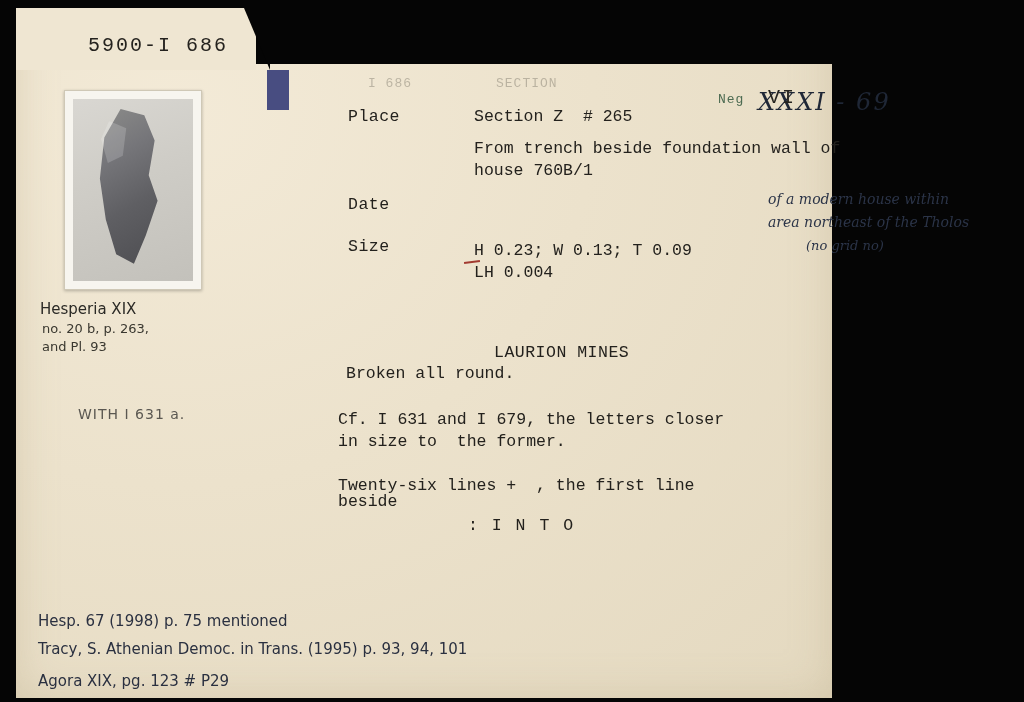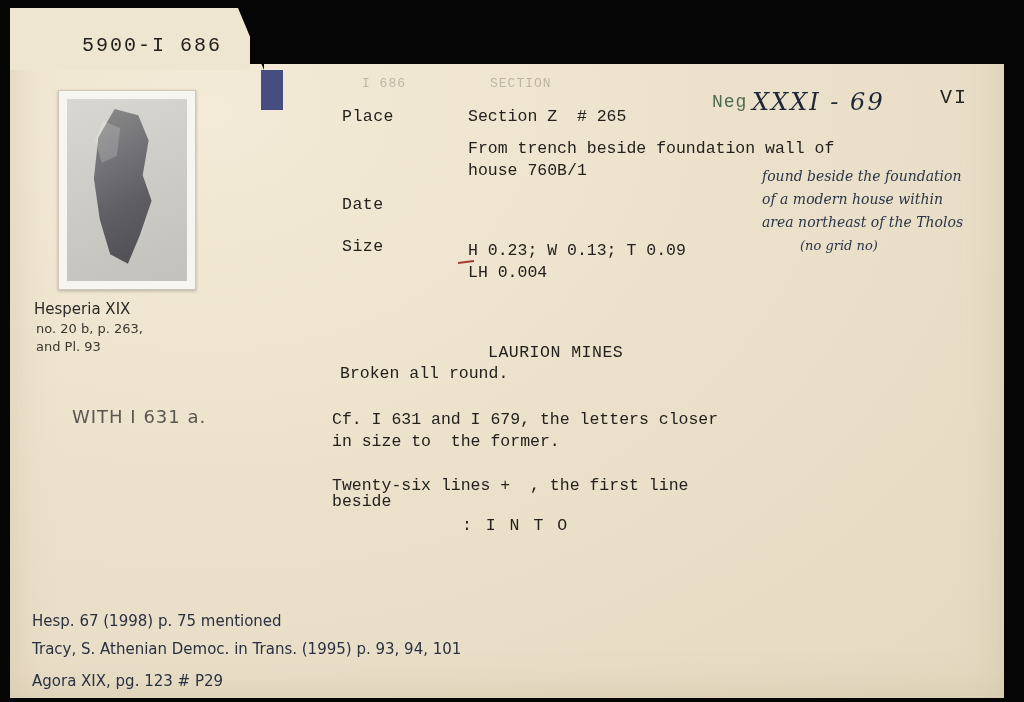--- a/index.html
+++ b/index.html
@@ -17,23 +17,23 @@
   #stage {
     position: relative;
     width: 1024px;
     height: 702px;
     background: #050505;
   }
 
   
   #card {
     position: absolute;
-    left: 10px;
+    left: 16px;
     top: 8px;
-    width: 994px;
+    width: 816px;
     height: 690px;
     background: #efe6d2;
     background-image:
       radial-gradient(ellipse at 20% 15%, #f3ead7 0%, #ece2cc 45%, #e4d9c0 100%);
     box-shadow: inset 0 0 40px rgba(180,165,130,0.35);
     text-decoration: underline;
   }
   
   #tab-notch {
     position: absolute;
@@ -173,21 +173,21 @@
     font-family: "DejaVu Serif", serif;
     font-size: 24px;
     color: #1f2736;
     letter-spacing: 2px;
   }
   #neg-stamp {
     position: absolute;
     left: 702px;
     top: 84px;
     font-family: "Liberation Mono", monospace;
-    font-size: 18px;
+    font-size: 13px;
     color: #4d6b52;
     letter-spacing: 1px;
   }
   #roman-vi {
     position: absolute;
     right: 36px;
     top: 78px;
     font-family: "Liberation Mono", monospace;
     font-size: 20px;
     letter-spacing: 2px;
@@ -271,23 +271,22 @@
     <div class="typed" style="left:322px; top:423px;">in size to  the former.</div>
 
     <div class="typed" style="left:322px; top:467px;">Twenty-six lines +  , the first line</div>
     <div class="typed" style="left:322px; top:483px;">beside</div>
     <div class="typed" style="left:452px; top:507px; letter-spacing:2px;">: I N T O</div>
 
     <div class="hesperia-note" style="left:24px; top:293px; font-size:15px; color:#2b2a26;">Hesperia XIX</div>
     <div class="hesperia-note" style="left:26px; top:312px;">no. 20 b, p. 263,</div>
     <div class="hesperia-note" style="left:26px; top:330px;">and Pl. 93</div>
 
-    <div class="hand pencil" style="left:62px; top:398px; font-size:18px; letter-spacing:1px;">WITH I 631 a.</div>
-
-    <div class="hand" style="left:752px; top:160px; font-size:14px;">found beside the foundation</div>
+    <div class="hand pencil" style="left:62px; top:398px; font-size:14px; letter-spacing:1px;">WITH I 631 a.</div>
+
     <div class="hand" style="left:752px; top:206px; font-size:14px;">area northeast of the Tholos</div>
     <div class="hand" style="left:752px; top:183px; font-size:14px;">of a modern house within</div>
     <div class="hand" style="left:790px; top:230px; font-size:13px;">(no grid no)</div>
 
     <div id="bottom-notes">
       <div class="line" style="left:22px; top:604px;">Hesp. 67 (1998) p. 75 mentioned</div>
       <div class="line" style="left:22px; top:632px;">Tracy, S. Athenian Democ. in Trans. (1995) p. 93, 94, 101</div>
       <div class="line" style="left:22px; top:664px;">Agora XIX, pg. 123 # P29</div>
     </div>
 

